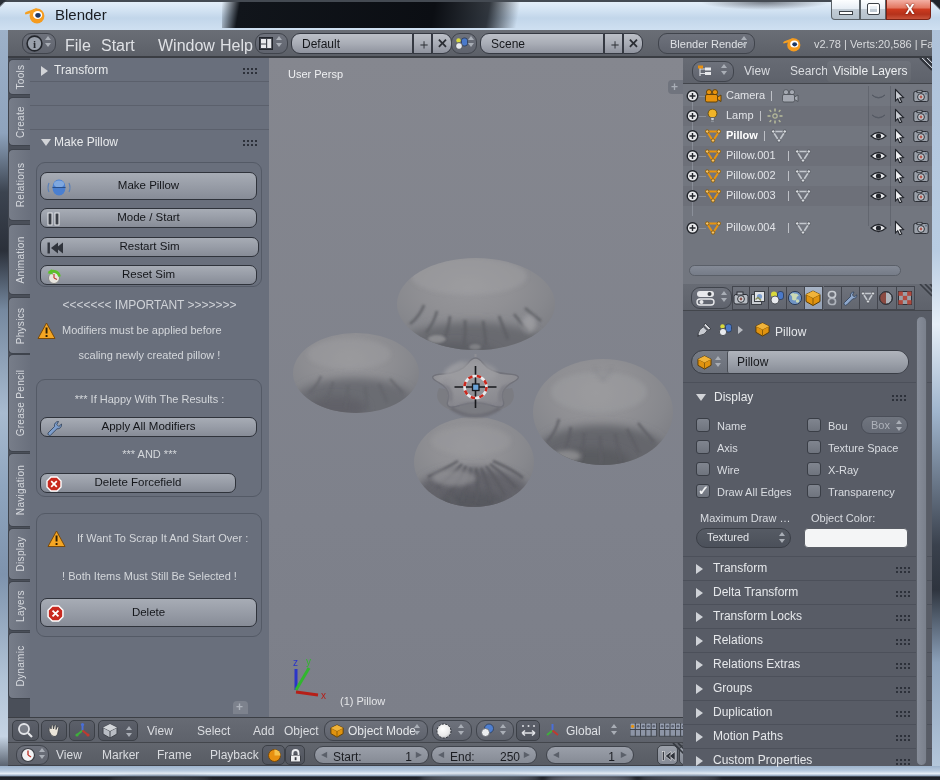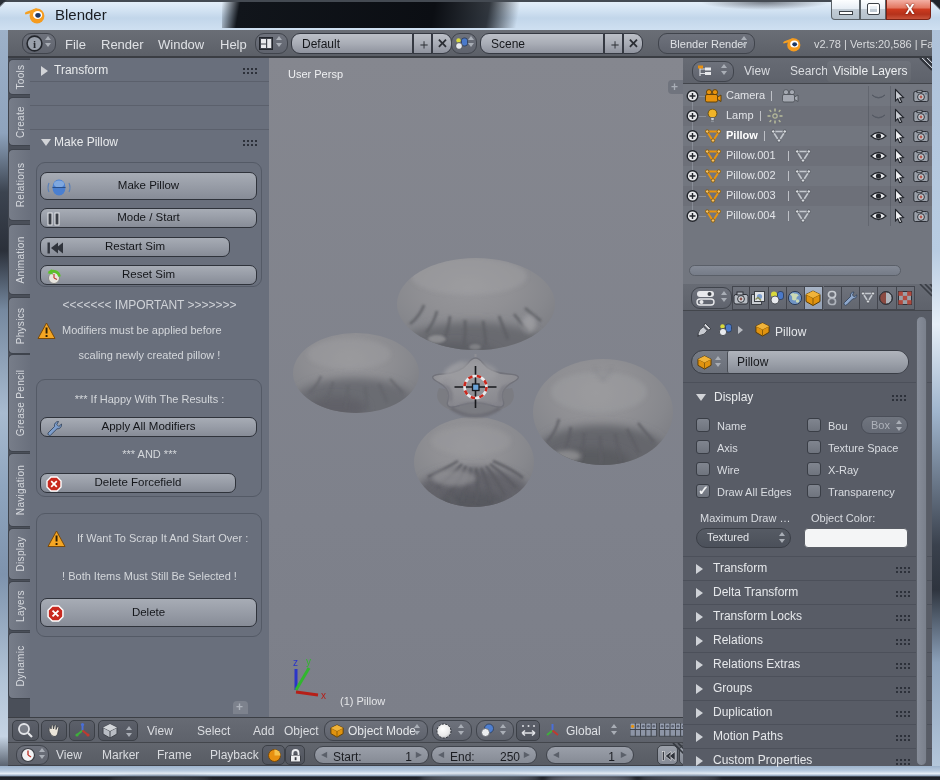--- a/index.html
+++ b/index.html
@@ -17,21 +17,21 @@
 #btncls{left:886px;width:45px;border-radius:0 0 4px 0;background:linear-gradient(180deg,#f3b0a4 0%,#e37862 40%,#cc3a1f 50%,#b5321b 75%,#c8543c 100%);border-color:#7c2214}
 #btnmin .g{position:absolute;left:7px;top:11px;width:14px;height:4px;background:#fff;border:1px solid #3c4147}
 #btnmax .g{position:absolute;left:7px;top:4px;width:11px;height:10px;background:transparent;border:2px solid #fff;outline:1px solid #3c4147;border-radius:1px}
 #btncls .g{position:absolute;left:14px;top:1px;width:18px;height:18px;color:#fff;font-size:14px;font-weight:bold;text-shadow:0 0 2px #5a1105;text-align:center}
 
 #bleft{left:0;top:30px;width:8px;height:736px;background:linear-gradient(180deg,#9db1c9 0%,#8ea3bd 14%,#3c4450 22%,#2b303a 30%,#75889f 38%,#a8bbd0 52%,#8fa5bf 62%,#7e93ad 74%,#b1c3d6 88%,#c6d4e4 96%,#5a6370 100%)}
 #bright{left:932px;top:30px;width:8px;height:736px;background:linear-gradient(180deg,#aec2da 0%,#b8cce2 30%,#e6eef7 40%,#9fb4cc 52%,#3a414d 70%,#2e343e 76%,#8ca1ba 86%,#b4c7db 100%)}
 #bbot{left:0;top:766px;width:940px;height:14px;background:linear-gradient(180deg,#9db3cc 0%,#b9cbdf 35%,#e8eff7 55%,#8fa3bb 70%,#1b1e24 78%,#23262d 100%)}
 
 #infobar{left:8px;top:30px;width:924px;height:28px;overflow:hidden;background:linear-gradient(180deg,#6a6e76 0%,#63676f 50%,#5c6068 100%);border-bottom:2px solid #3a3d43}
-.menu{color:#dfe1e5;font-size:13px;position:absolute;top:7px;white-space:nowrap}
+.menu{color:#dfe1e5;font-size:16px;position:absolute;top:7px;white-space:nowrap}
 
 .wid{position:absolute;border:1px solid #40444c;border-radius:9px;background:linear-gradient(180deg,#6e727c 0%,#5f636d 100%)}
 .fieldlight{position:absolute;border:1px solid #353942;border-radius:9px;background:linear-gradient(180deg,#bcc0c8 0%,#a9adb6 50%,#8f939e 100%);color:#16181c;font-size:12px}
 .updn{position:absolute;width:8px}
 .updn:before{content:"";position:absolute;left:0;top:0;border-left:4px solid transparent;border-right:4px solid transparent;border-bottom:5px solid #c6c9cf}
 .updn:after{content:"";position:absolute;left:0;top:7px;border-left:4px solid transparent;border-right:4px solid transparent;border-top:5px solid #c6c9cf}
 
 #tabcol{left:8px;top:58px;width:22px;height:659px;background:#4a4f59}
 #shelf{left:30px;top:58px;width:239px;height:659px;background:#696f7c}
 #viewport{left:269px;top:58px;width:414px;height:659px;background:linear-gradient(180deg,#85878f 0%,#7e818b 70%,#7c7f89 100%)}
@@ -112,21 +112,21 @@
       </svg>
     </div>
   <div class="abs" id="infobar">
     <div class="wid" style="left:14px;top:3px;width:34px;height:21px"></div>
     <svg class="abs" style="left:18px;top:5px" width="17" height="17" viewBox="0 0 17 17">
       <circle cx="8.5" cy="8.5" r="7.4" fill="#9aa1ac" stroke="#23262c" stroke-width="1.6"></circle>
       <text x="8.5" y="12.5" font-size="11" font-weight="bold" font-family="Liberation Serif" fill="#23262c" text-anchor="middle">i</text>
     </svg>
     <div class="updn" style="left:37px;top:6px"></div>
     <div class="menu" style="left:57px">File</div>
-    <div class="menu" style="left:93px">Render</div>
+    <div class="menu" style="left:93px">Start</div>
     <div class="menu" style="left:150px">Window</div>
     <div class="menu" style="left:212px">Help</div>
     <div class="wid" style="left:247px;top:3px;width:33px;height:21px"></div>
     <svg class="abs" style="left:251px;top:7px" width="14" height="13" viewBox="0 0 14 13">
       <rect x="0.5" y="0.5" width="13" height="12" fill="#3e424a" stroke="#23262c"></rect>
       <rect x="2" y="2" width="5" height="4.5" fill="#e8e9ec"></rect>
       <rect x="2" y="7.5" width="5" height="3.5" fill="#e8e9ec"></rect>
       <rect x="8.2" y="2" width="4" height="9" fill="#e8e9ec"></rect>
     </svg>
     <div class="updn" style="left:268px;top:6px"></div>
@@ -223,21 +223,21 @@
         <path d="M7.5 8.5 h13" stroke="#2a4f8a" stroke-width="1"></path>
       </svg>
     </div>
     <div class="btn" style="left:10px;top:150px;width:217px;height:20px">
         <span style="position:absolute;left:0;width:100%;top:2px">Mode / Start</span>
       <svg class="abs" style="left:5px;top:3px" width="15" height="14" viewBox="0 0 15 14">
         <rect x="2" y="1" width="4" height="12" fill="#3a3e46" stroke="#e8eaed" stroke-width="1"></rect>
         <rect x="9" y="1" width="4" height="12" fill="#3a3e46" stroke="#e8eaed" stroke-width="1"></rect>
       </svg>
     </div>
-    <div class="btn" style="left:10px;top:179px;width:190px;height:20px">
+    <div class="btn" style="left:10px;top:179px;width:219px;height:20px">
         <span style="position:absolute;left:0;width:100%;top:2px">Restart Sim</span>
       <svg class="abs" style="left:5px;top:3px" width="18" height="14" viewBox="0 0 18 14">
         <rect x="1.5" y="1.5" width="2.4" height="11" fill="#30343c"></rect>
         <path d="M12 1.5 L5 7 L12 12.5 Z" fill="#30343c"></path>
         <path d="M17 1.5 L10 7 L17 12.5 Z" fill="#30343c"></path>
       </svg>
     </div>
     <div class="btn" style="left:10px;top:207px;width:217px;height:20px">
         <span style="position:absolute;left:0;width:100%;top:2px">Reset Sim</span>
       <svg class="abs" style="left:4px;top:2px" width="17" height="17" viewBox="0 0 17 17">
@@ -854,21 +854,21 @@
             <path d="M1.5 1 L9.5 9 L5.8 9.4 L7.8 13.5 L5.6 14.3 L3.8 10.2 L1.5 12.5 Z" fill="#f0f1f3" stroke="#23262c" stroke-width="1.1"></path>
           </svg>
           <svg class="icon" style="left:230px" width="16" height="13" viewBox="0 0 16 13">
             <rect x="0.8" y="2" width="14.4" height="10" rx="1.5" fill="#9aa0a9" stroke="#2c2f36" stroke-width="1"></rect>
             <rect x="4" y="0.8" width="5" height="2.4" fill="#9aa0a9" stroke="#2c2f36" stroke-width="0.8"></rect>
             <circle cx="8" cy="7.5" r="3.4" fill="#c7ccd3" stroke="#2c2f36" stroke-width="1"></circle>
             <circle cx="8" cy="7.5" r="1.4" fill="#b05a50"></circle>
             <rect x="12" y="3.2" width="2.2" height="1.8" fill="#6a7a8c"></rect>
           </svg>
     </div>
-<div class="abs olrow" style="left:0;top:120px;width:249px;height:20px;">
+<div class="abs olrow" style="left:0;top:132px;width:249px;height:20px;">
       <div class="abs" style="left:15px;top:10px;width:8px;height:1px;background:#8a8f99"></div>
       <svg class="icon" style="left:3px" width="13" height="13" viewBox="0 0 13 13">
             <circle cx="6.5" cy="6.5" r="5.3" fill="#e8e9ec" stroke="#23262c" stroke-width="1.4"></circle>
             <path d="M6.5 3.5 V9.5 M3.5 6.5 H9.5" stroke="#23262c" stroke-width="1.4"></path>
           </svg>
           <svg class="icon" style="left:22px" width="16" height="14" viewBox="0 0 16 14">
             <path d="M2 2.5 H14 L8 12 Z" fill="none" stroke="#e8940f" stroke-width="2"></path>
             <circle cx="2.2" cy="2.5" r="1.7" fill="#f5c36a" stroke="#7a5206" stroke-width="0.8"></circle>
             <circle cx="13.8" cy="2.5" r="1.7" fill="#f5c36a" stroke="#7a5206" stroke-width="0.8"></circle>
             <circle cx="8" cy="11.5" r="1.7" fill="#f5c36a" stroke="#7a5206" stroke-width="0.8"></circle>

